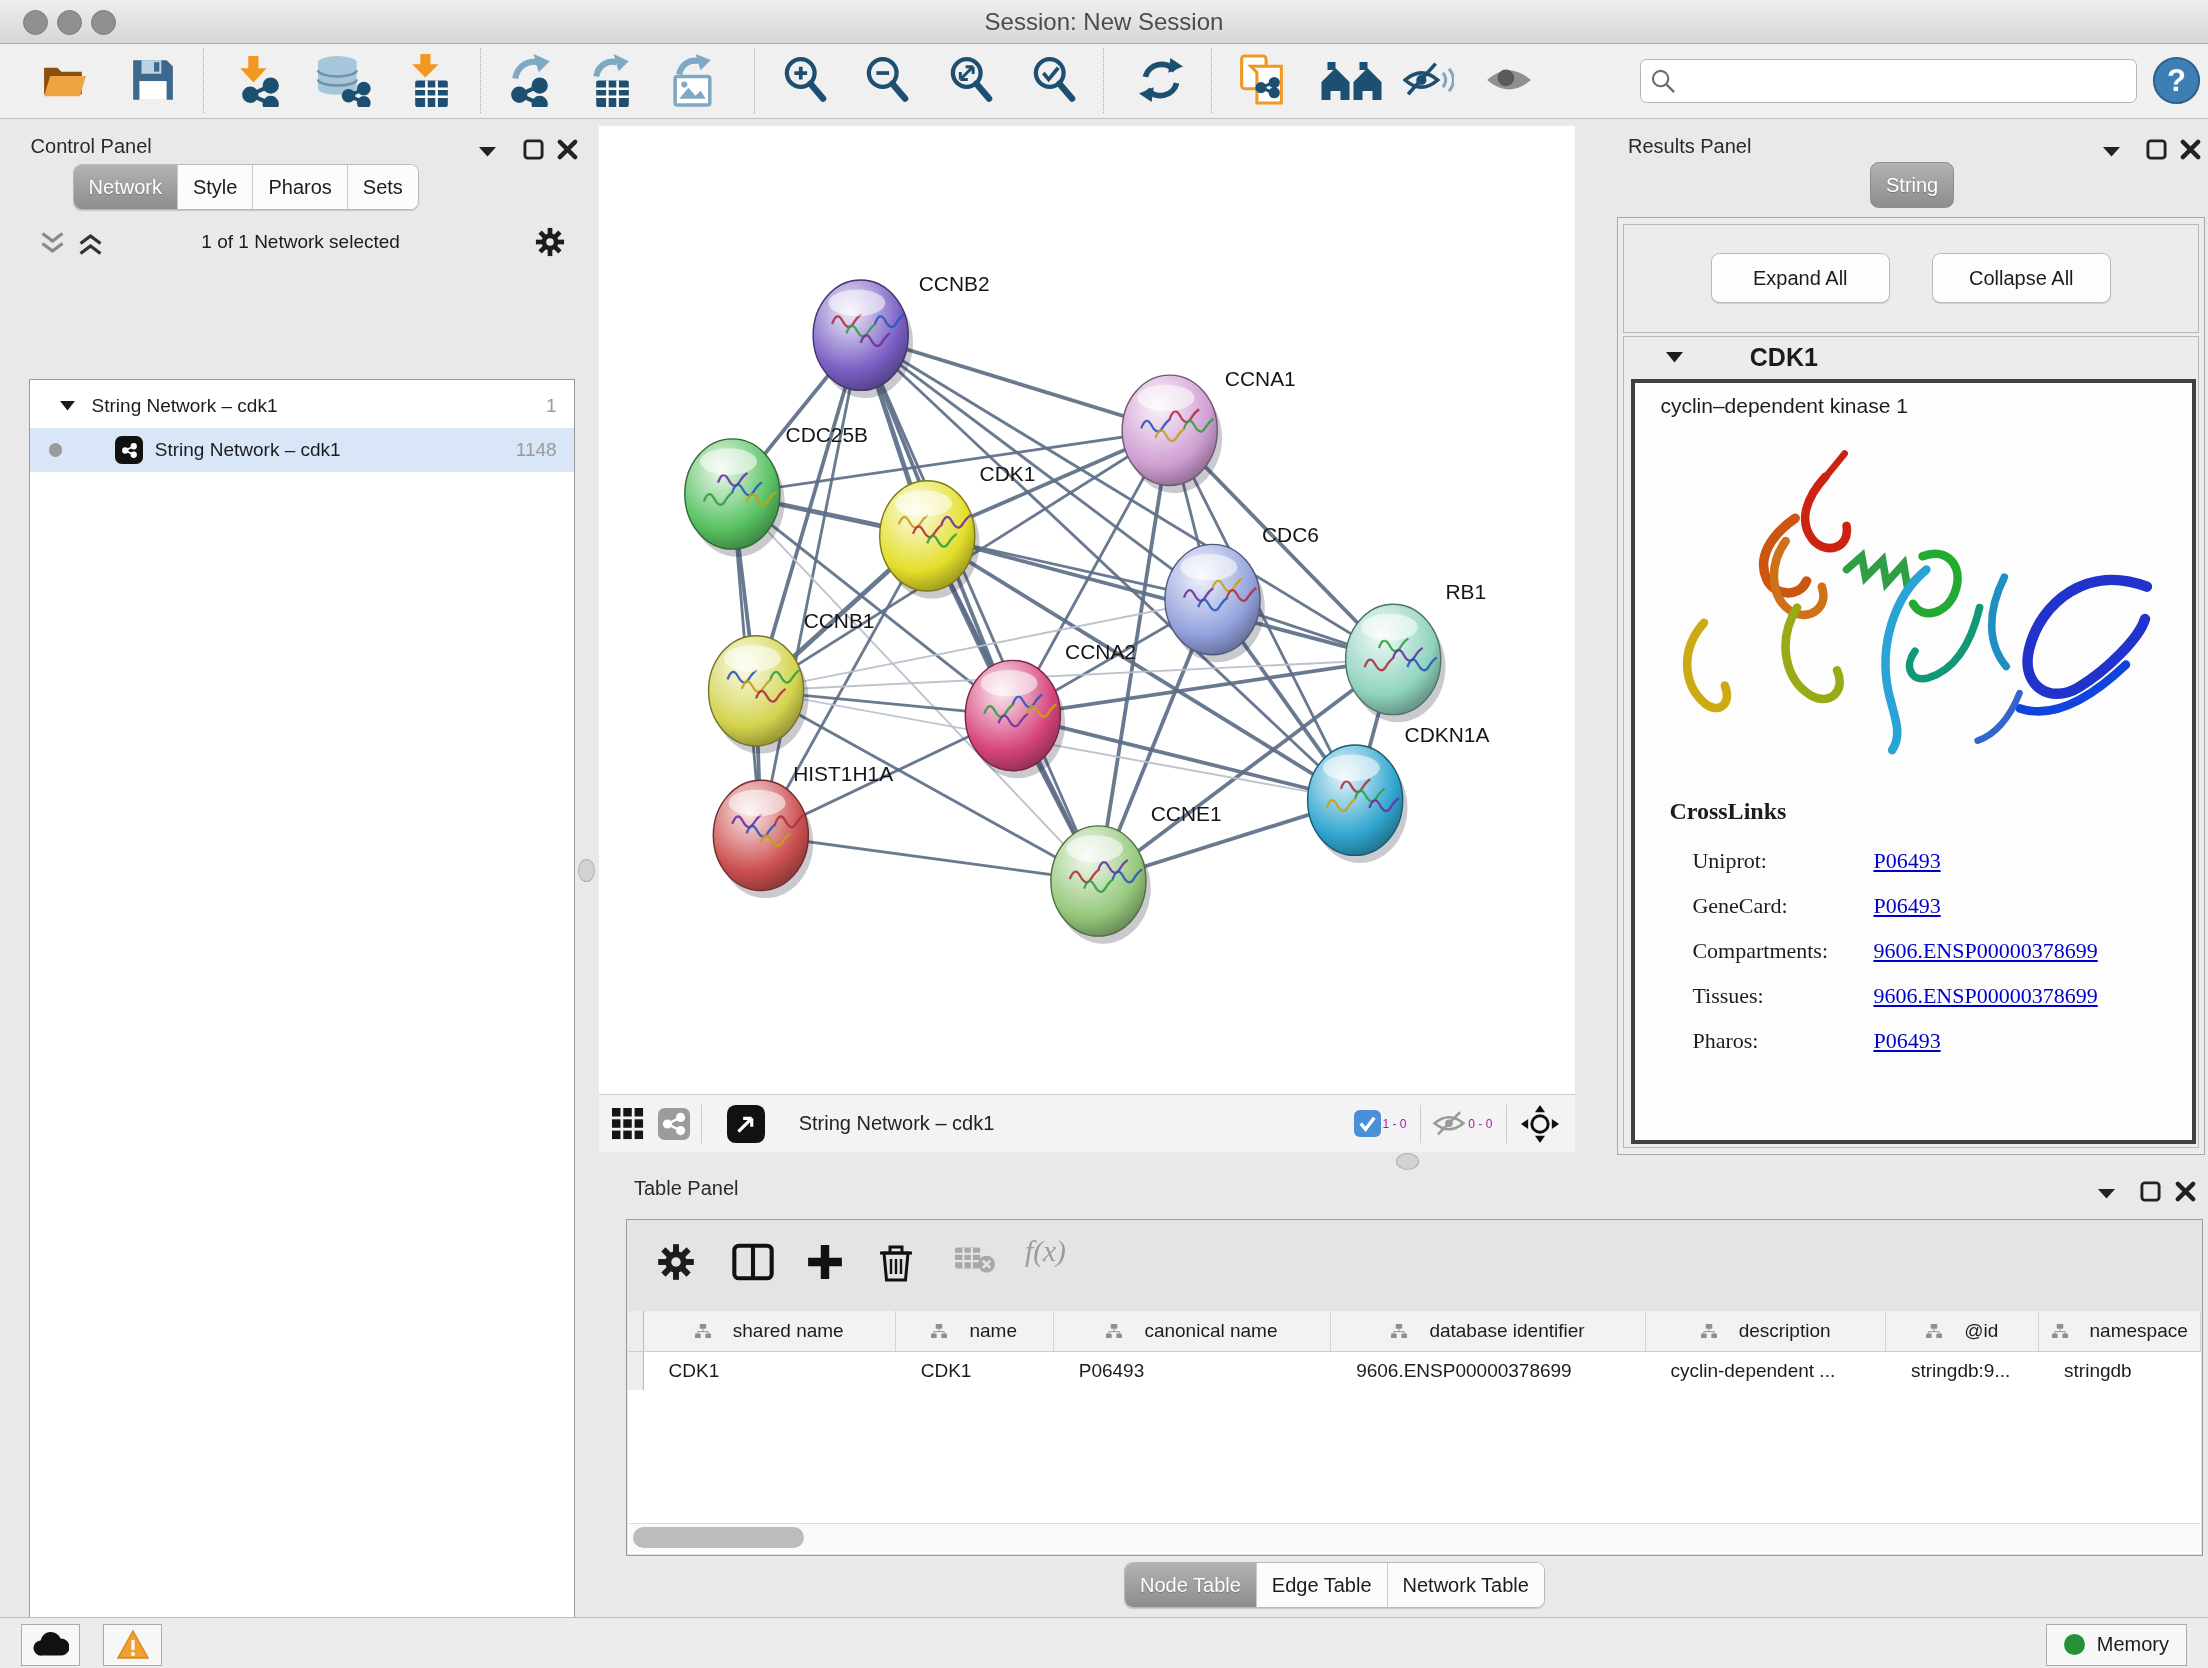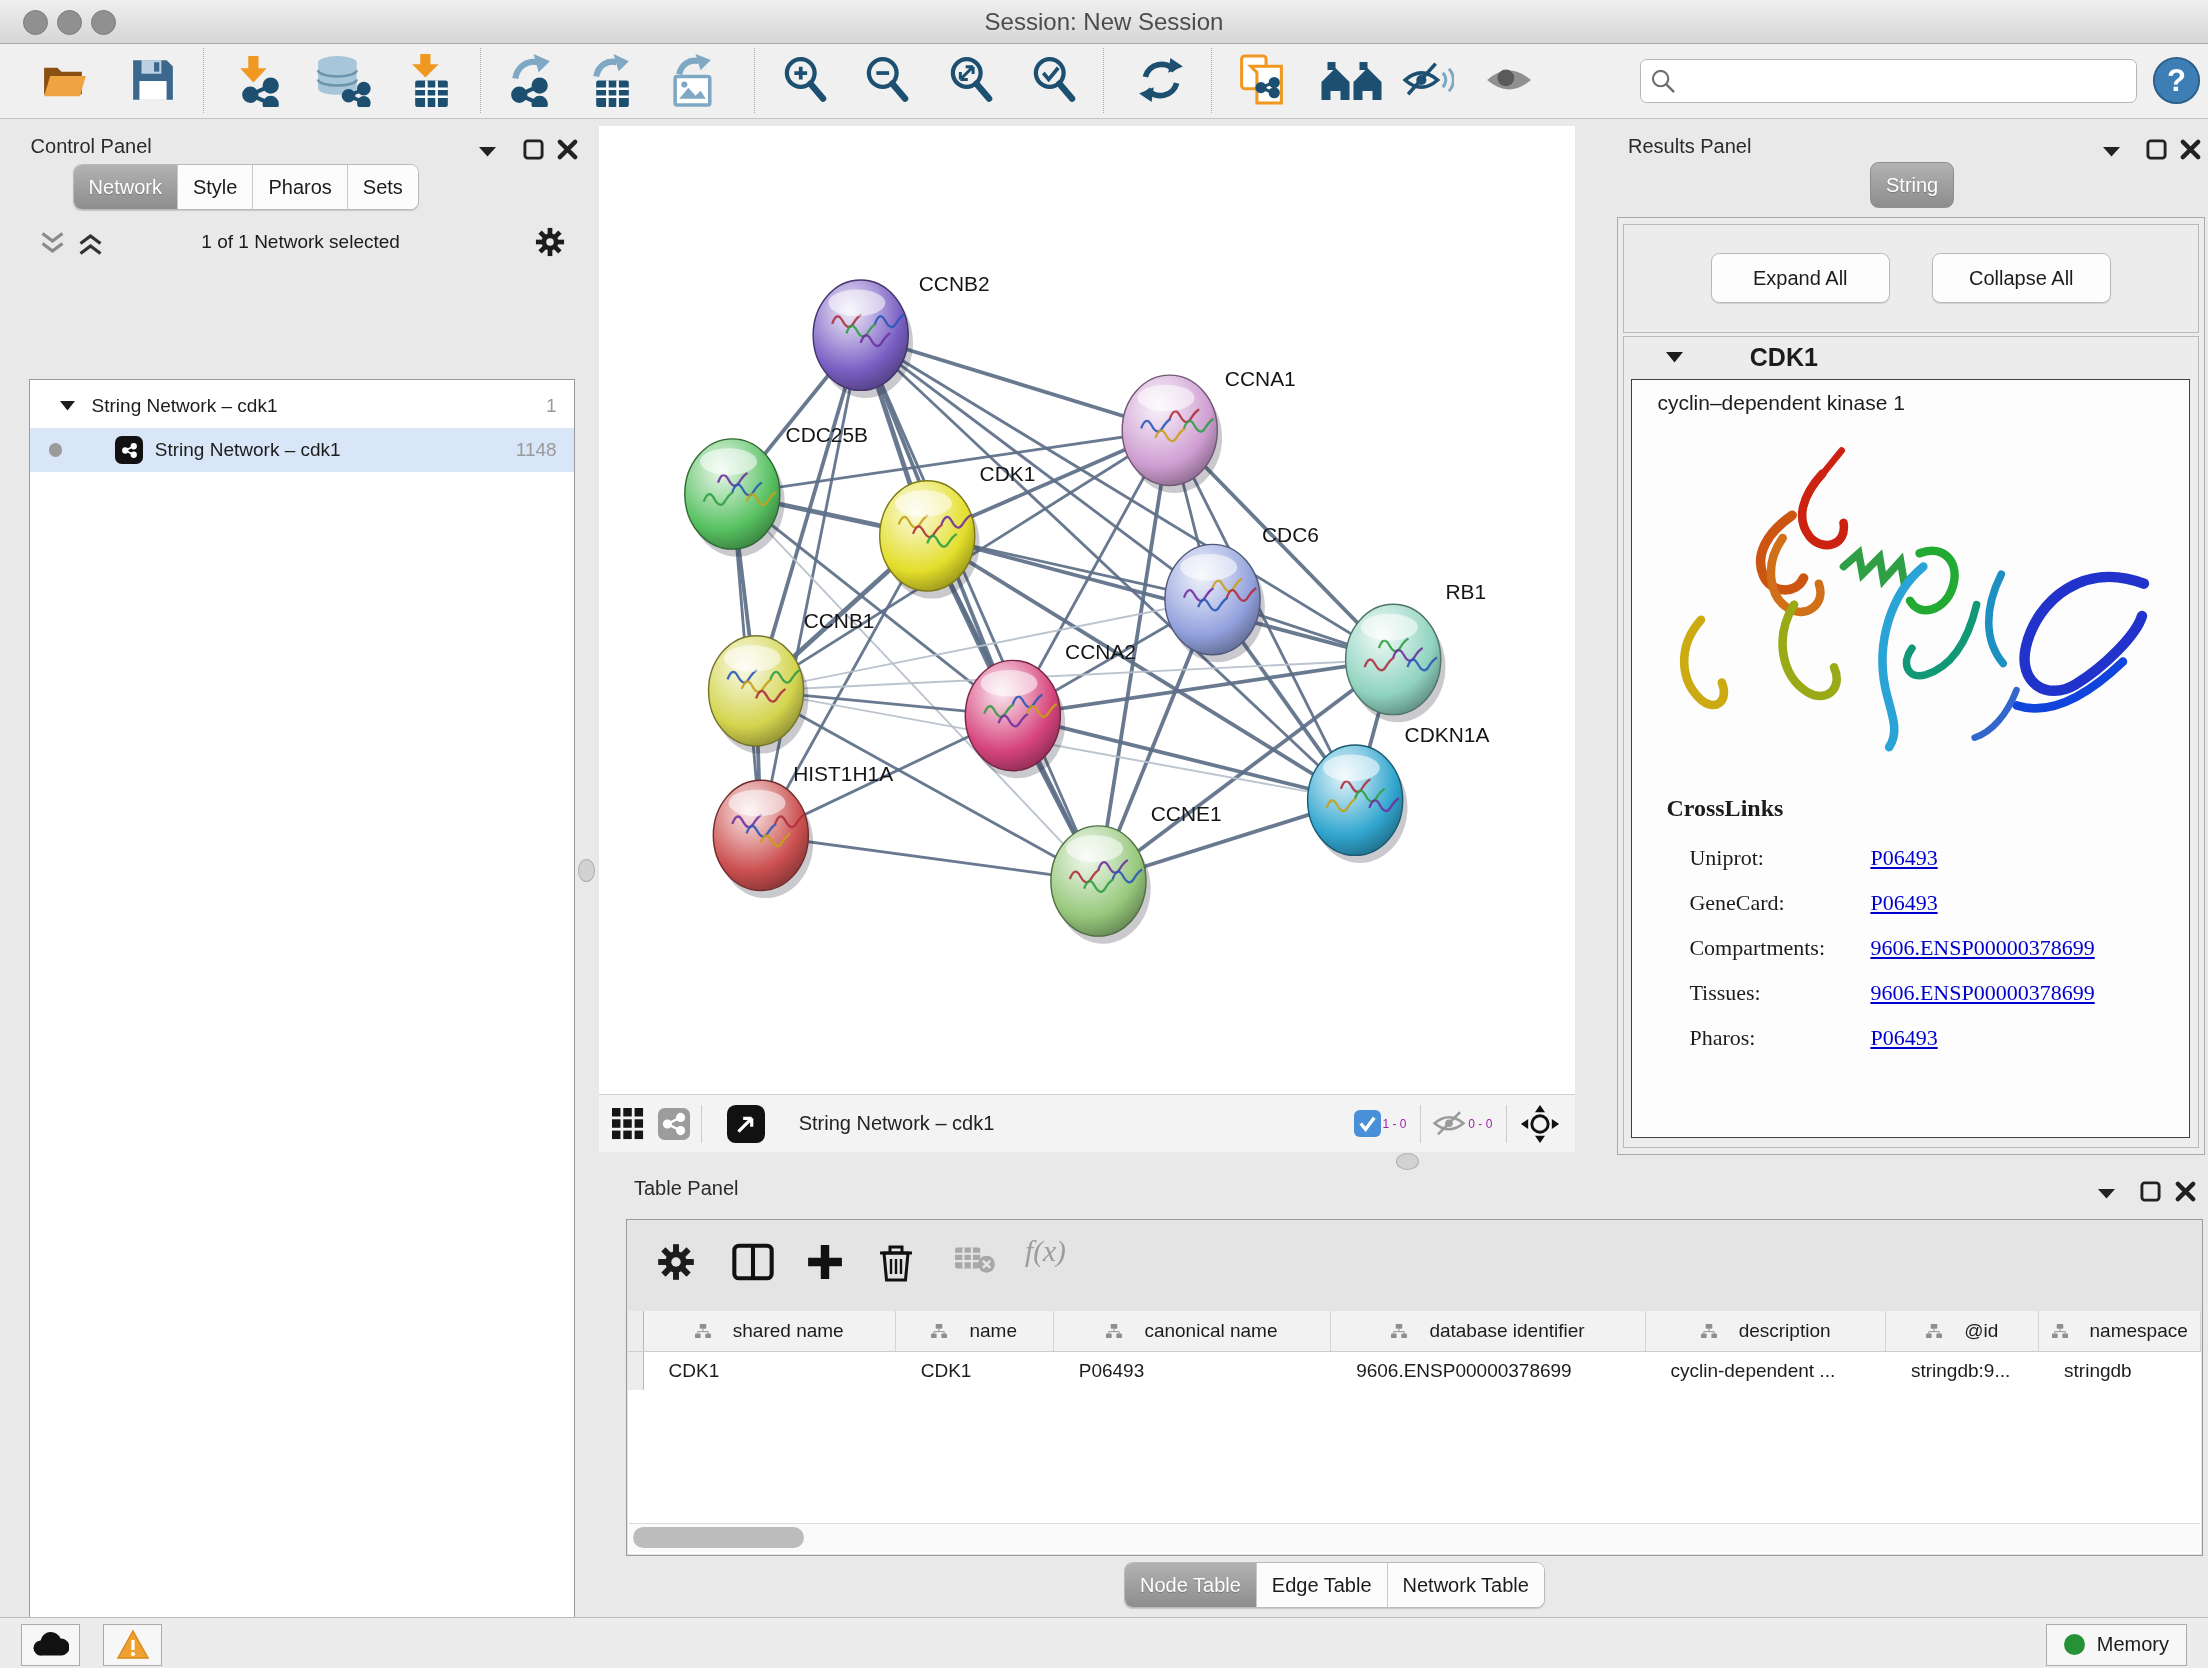--- a/index.html
+++ b/index.html
@@ -61,21 +61,21 @@
     justify-content:center;gap:42px;}
   .rp-btn{min-width:177px;height:48px;background:#fdfdfd;border:1px solid #b9b9b9;
     border-radius:8.6px;font-size:20px;display:flex;align-items:center;justify-content:center;
     cursor:pointer;box-shadow:0 1px 1px rgba(0,0,0,.12);}
   #rp-section{position:absolute;left:4.8px;top:118px;width:574px;height:810px;
     border:1px solid #b9b9b9;background:#ececec;}
   #rp-sec-head{position:absolute;left:0;top:0;width:100%;height:40px;display:flex;
     align-items:center;cursor:pointer;}
   #rp-sec-name{font-size:25px;font-weight:bold;margin-left:67px;}
   #rp-white{position:absolute;left:7.6px;top:42px;width:557px;height:757px;background:#fdfdfd;
-    border:1px solid #404040;overflow:hidden;}
+    border:4px solid #404040;overflow:hidden;}
   #rp-desc{position:absolute;left:25px;top:11.4px;font-size:21px;}
   #crosslinks-title{position:absolute;left:34px;top:415px;font-size:24px;font-weight:bold;
     font-family:"Liberation Serif",serif;}
   #crosslinks{position:absolute;left:57px;top:455px;width:495px;
     font-family:"Liberation Serif",serif;font-size:22px;}
   .cl-row{height:45px;display:flex;align-items:center;}
   .cl-label{width:181px;}
   .cl-link{color:#0000cc;text-decoration:underline;cursor:pointer;}
   
   #tp-box{left:626px;top:1219px;width:1575px;height:335px;background:#e4e4e4;

